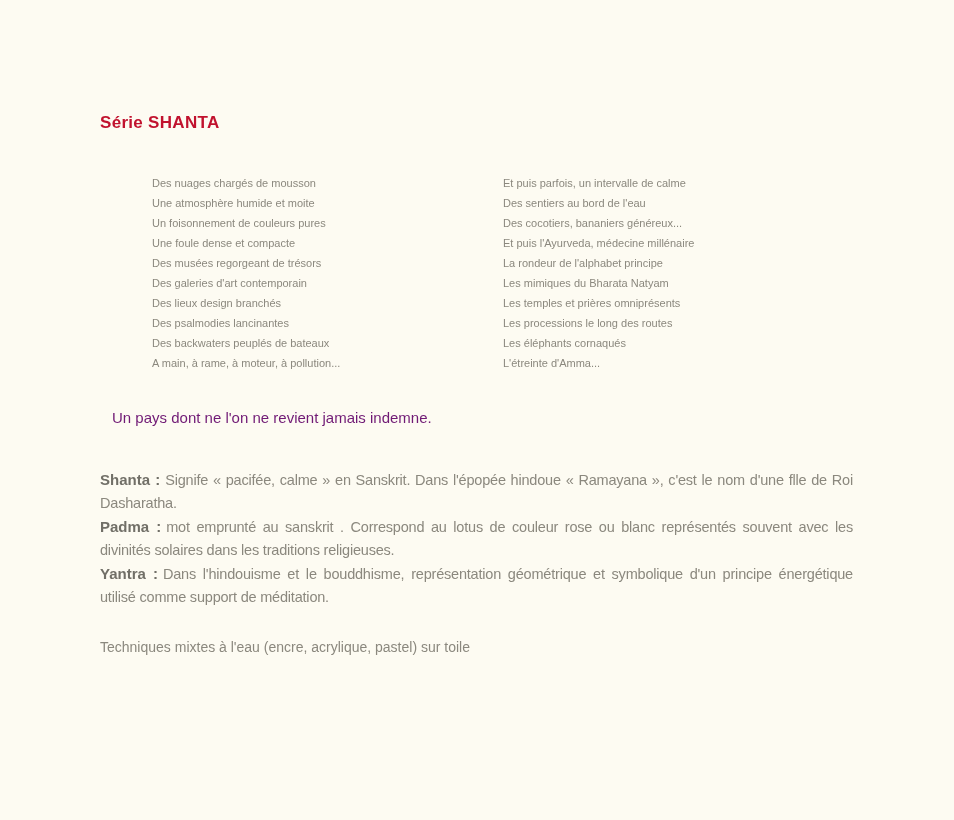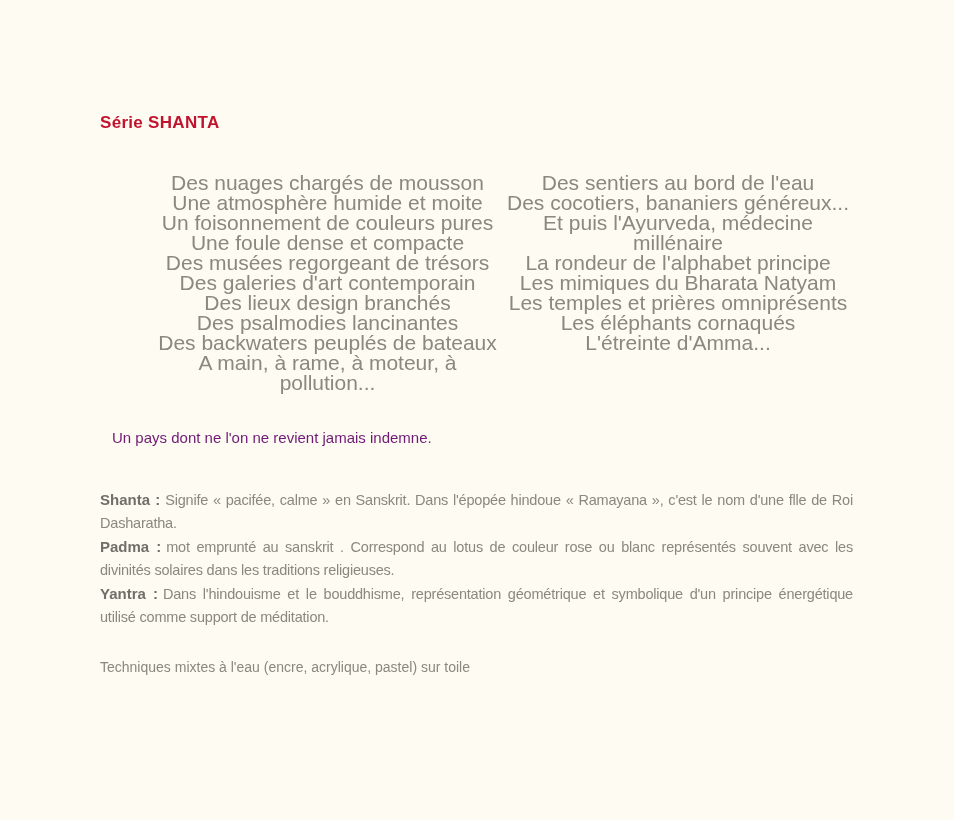--- a/index.html
+++ b/index.html
@@ -27,23 +27,22 @@
     font-size: 17px;
     font-weight: bold;
     letter-spacing: 0.3px;
     color: #C1122E;
   }
   .poem {
     display: flex;
     margin-top: 40px;
     padding-left: 52px;
     color: #8B887E;
-    font-size: 21px;
+    font-size: 11px;
     line-height: 20px;
-    text-align: center;
   }
   .poem .col-left {
     width: 351px;
     flex: 0 0 351px;
   }
   .poem .col-right {
     flex: 1 1 auto;
   }
   p.intro {
     margin: 35px 0 0 12px;
@@ -98,26 +97,28 @@
         <div>Un foisonnement de couleurs pures</div>
         <div>Une foule dense et compacte</div>
         <div>Des musées regorgeant de trésors</div>
         <div>Des galeries d'art contemporain</div>
         <div>Des lieux design branchés</div>
         <div>Des psalmodies lancinantes</div>
         <div>Des backwaters peuplés de bateaux</div>
         <div>A main, à rame, à moteur, à pollution...</div>
       </div>
       <div class="col-right">
+        <div>Et puis parfois, un intervalle de calme</div>
         <div>Des sentiers au bord de l'eau</div>
         <div>Des cocotiers, bananiers généreux...</div>
         <div>Et puis l'Ayurveda, médecine millénaire</div>
         <div>La rondeur de l'alphabet principe</div>
         <div>Les mimiques du Bharata Natyam</div>
         <div>Les temples et prières omniprésents</div>
+        <div>Les processions le long des routes</div>
         <div>Les éléphants cornaqués</div>
         <div>L'étreinte d'Amma...</div>
       </div>
     </div>
 
     <p class="intro">Un pays dont ne l'on ne revient jamais indemne.</p>
 
 
     <div class="defs">
       <p><strong>Shanta :</strong><span>Signife « pacifée, calme » en Sanskrit. Dans l'épopée hindoue « Ramayana », c'est le nom d'une flle de Roi Dasharatha.</span></p>

